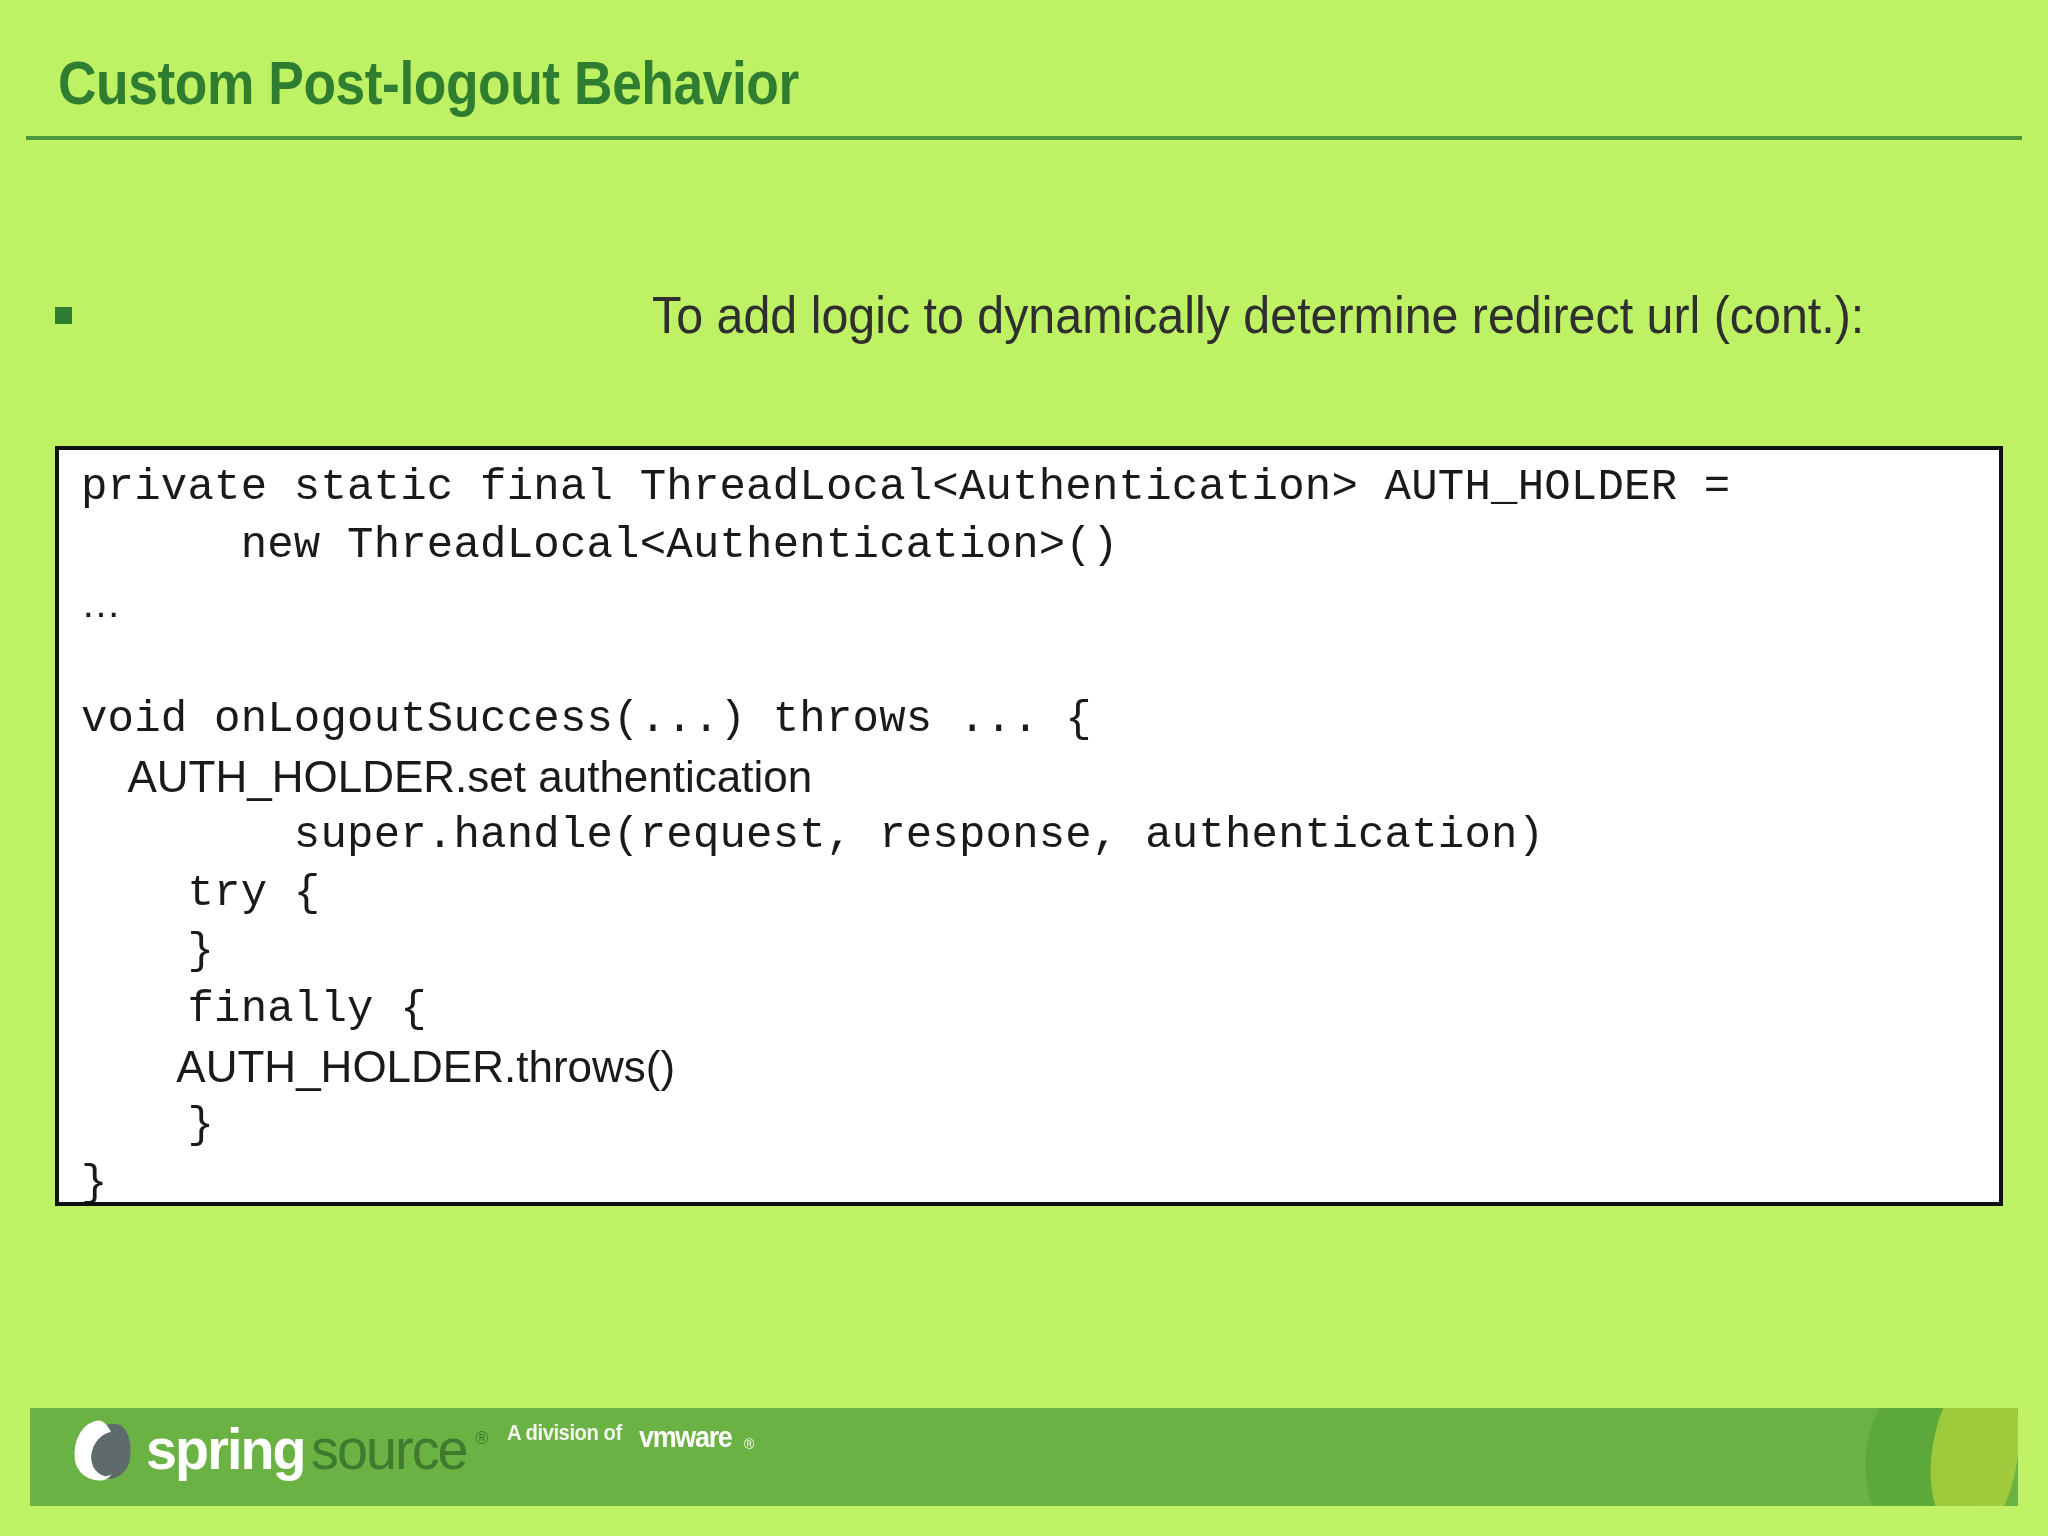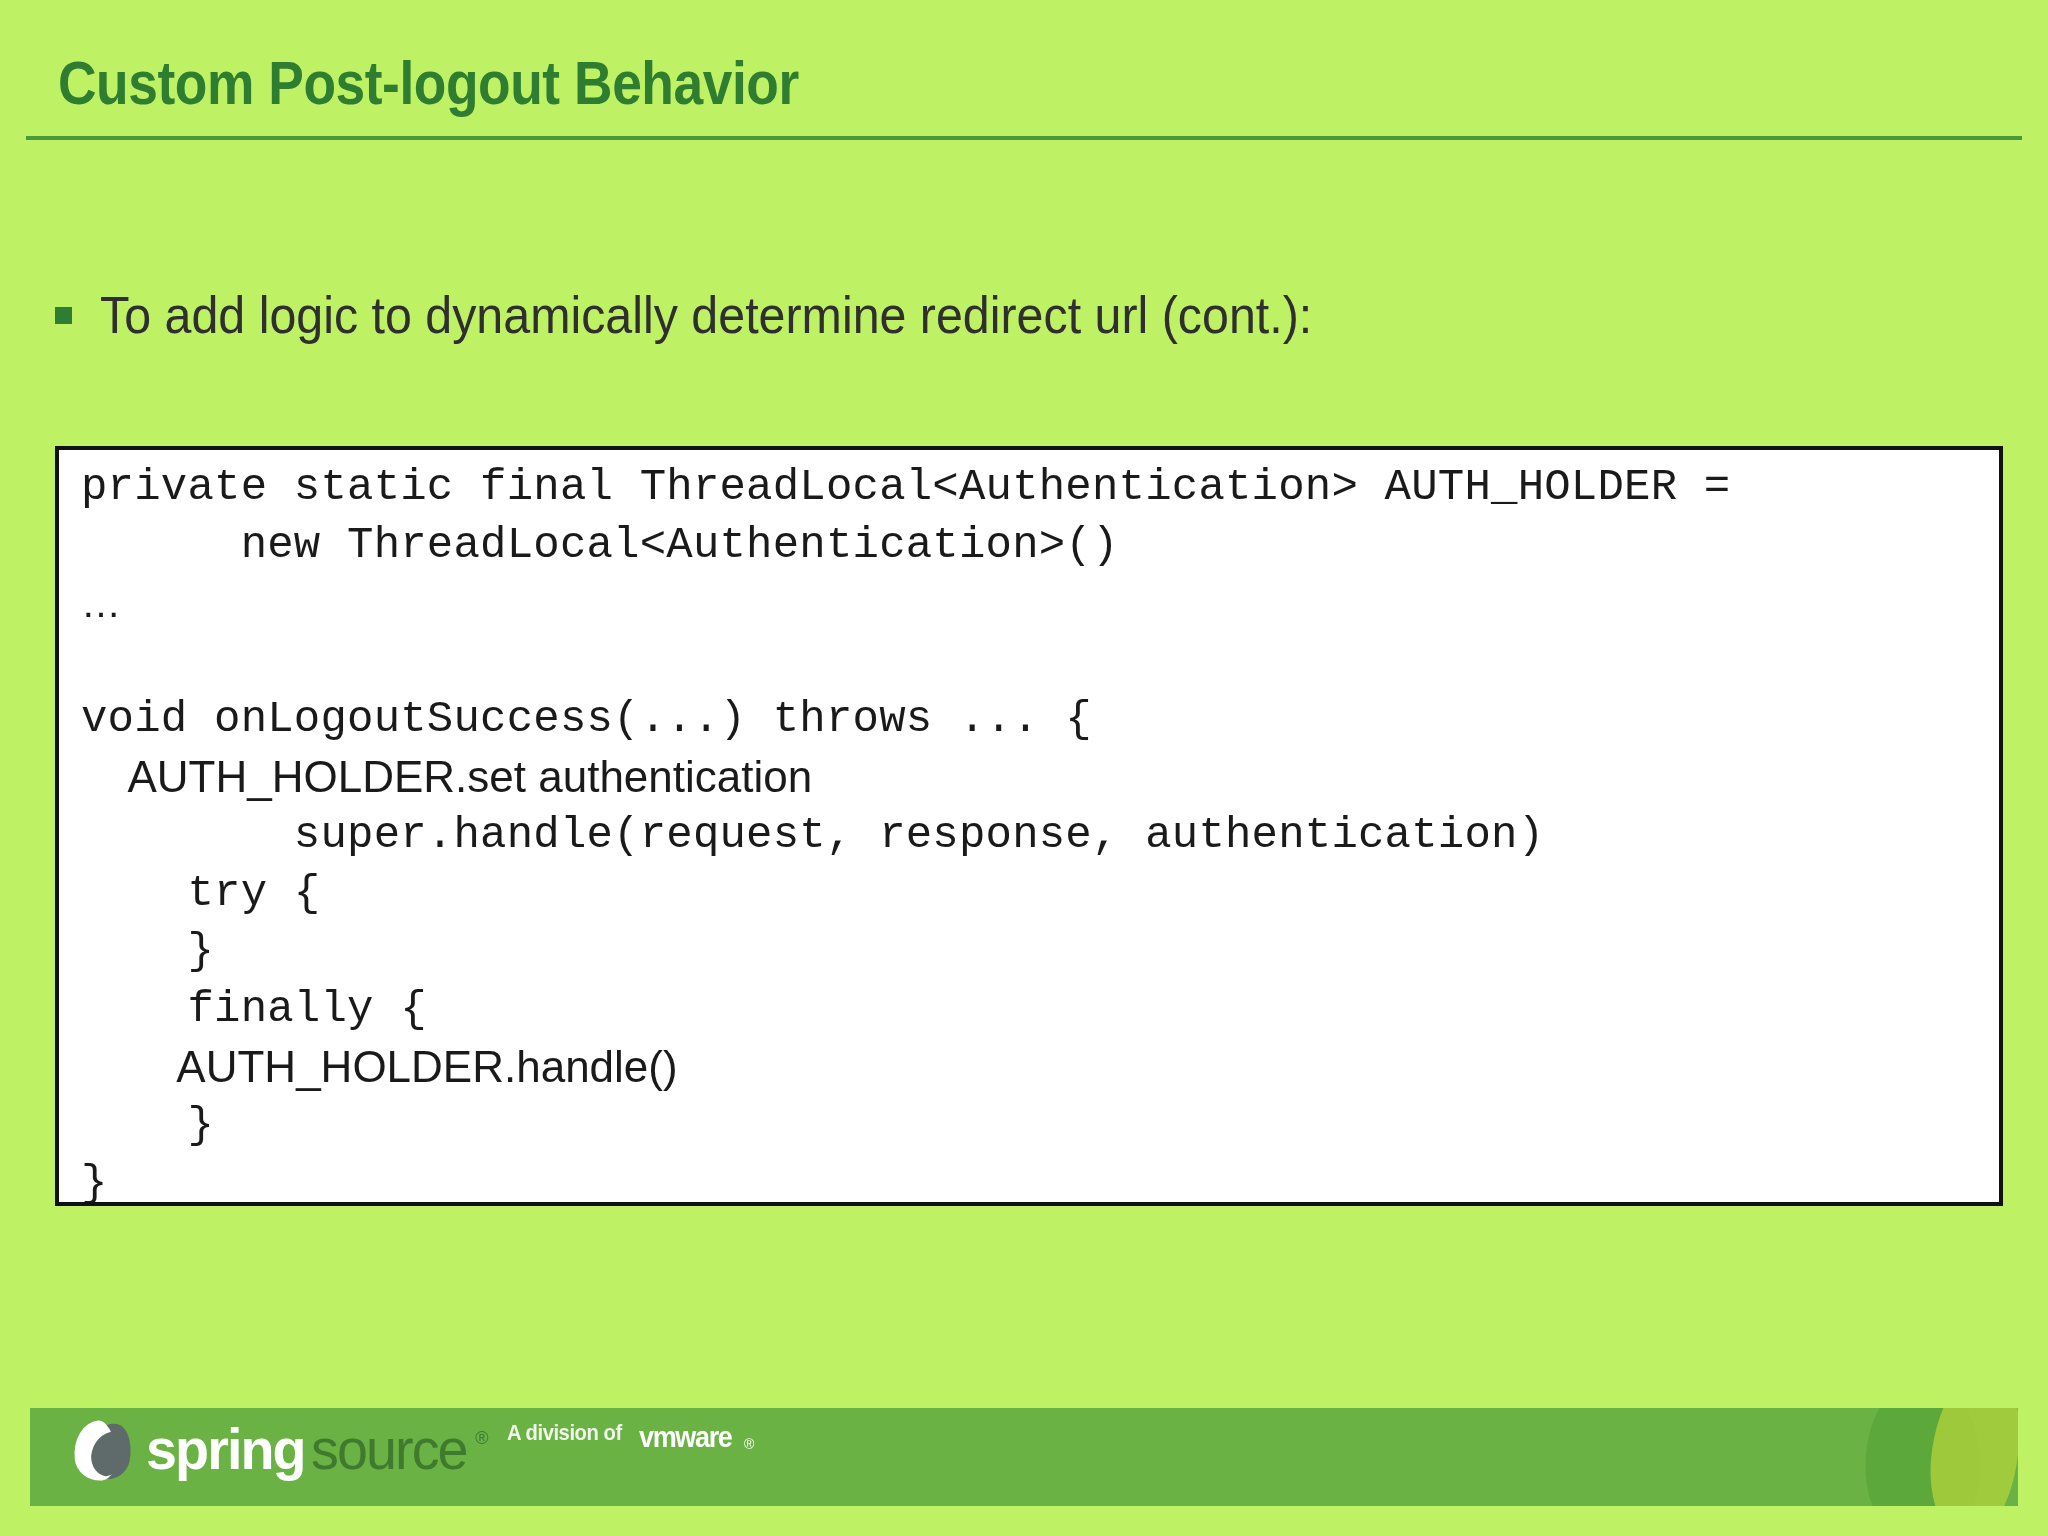--- a/index.html
+++ b/index.html
@@ -49,20 +49,21 @@
 
   
   #bullet-row {
     position: absolute;
     left: 55px;
     top: 286px;
     width: 1900px;
     height: 62px;
     display: flex;
     align-items: flex-start;
+    justify-content: space-between;
   }
   #bullet-marker {
     width: 17px;
     height: 17px;
     background: #2e7d32;
     margin-top: 21px;
     flex: 0 0 auto;
   }
   #bullet-text {
     margin-left: 28px;
@@ -272,21 +273,21 @@
       <div class="code-line">private static final ThreadLocal&lt;Authentication&gt; AUTH_HOLDER =</div>
       <div class="code-line">      new ThreadLocal&lt;Authentication&gt;()</div>
       <div class="code-line ellipsis">…</div>
       <div class="code-line blank"></div>
       <div class="code-line">void onLogoutSuccess(...) throws ... {</div>
       <div class="code-line sans">    AUTH_HOLDER.set authentication</div>
       <div class="code-line">        super.handle(request, response, authentication)</div>
       <div class="code-line">    try {</div>
       <div class="code-line">    }</div>
       <div class="code-line">    finally {</div>
-      <div class="code-line sans">        AUTH_HOLDER.handle()</div>
+      <div class="code-line sans">        AUTH_HOLDER.throws()</div>
       <div class="code-line">    }</div>
       <div class="code-line">}</div>
     </div>
   </div>
 
   <div id="footer-bar">
 
     <div id="footer-leaf-wrap">
       <div id="footer-leaf-a"></div>
       <div id="footer-leaf-b"></div>

